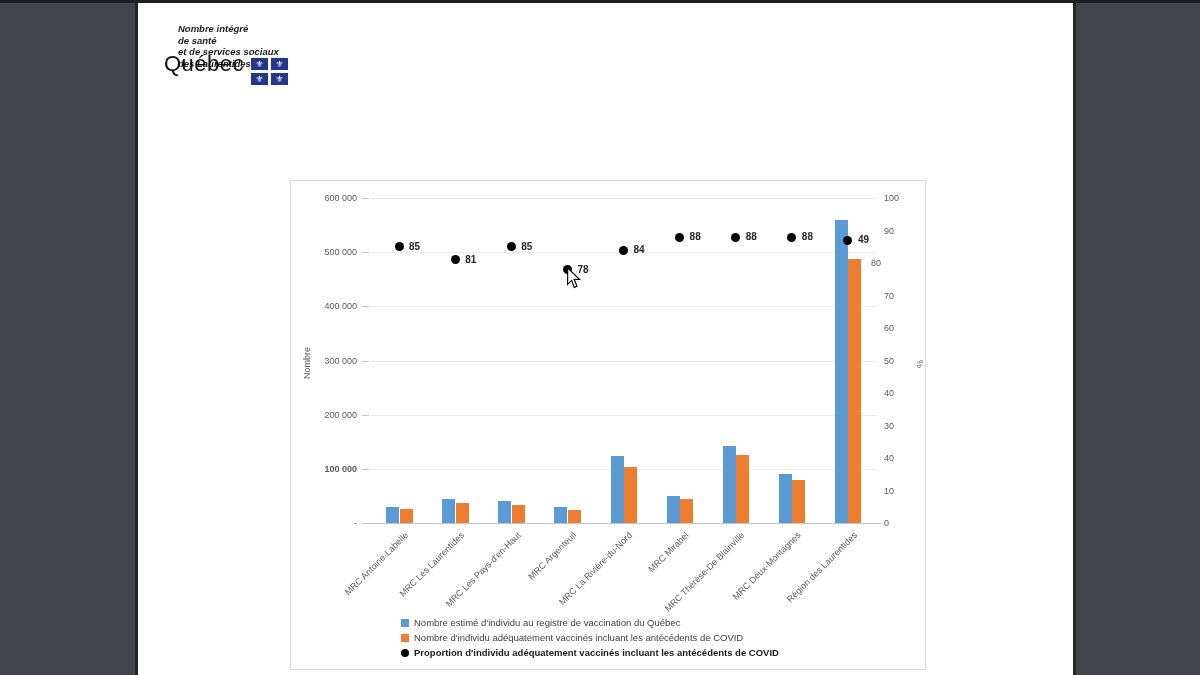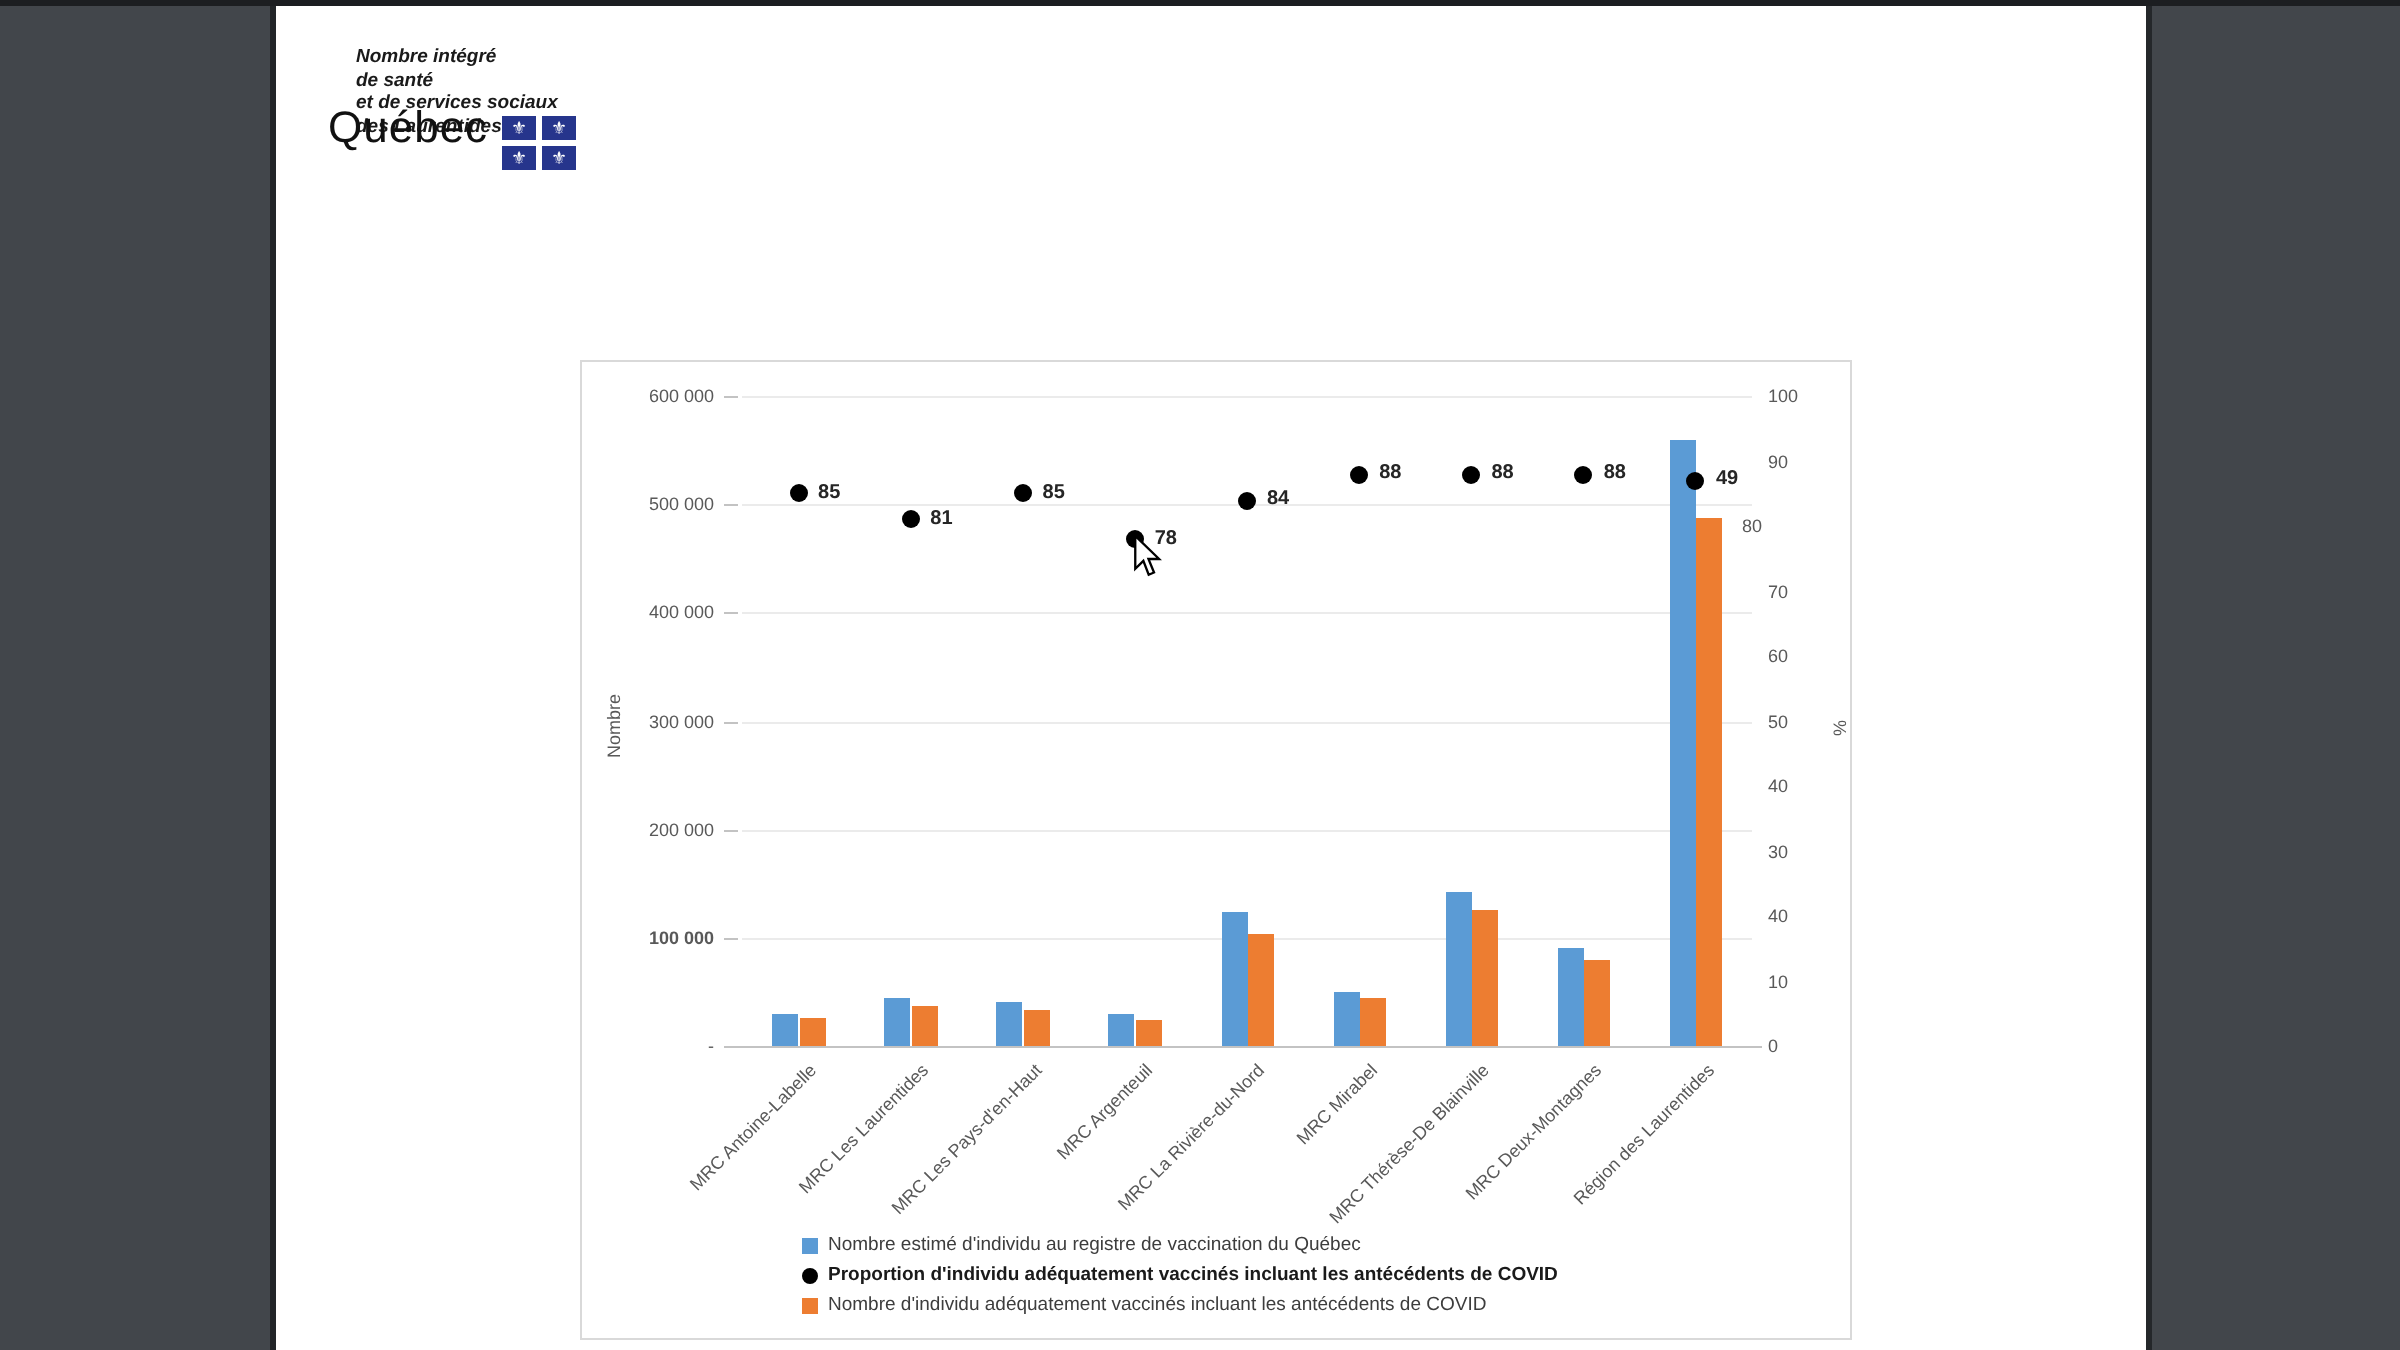--- a/index.html
+++ b/index.html
@@ -145,27 +145,27 @@
       <div class="xlab" style="right: 297.5px; top: 349px;">MRC La Rivière-du-Nord</div>
       <div class="xlab" style="right: 241.389px; top: 349px;">MRC Mirabel</div>
       <div class="xlab" style="right: 185.278px; top: 349px;">MRC Thérèse-De Blainville</div>
       <div class="xlab" style="right: 129.167px; top: 349px;">MRC Deux-Montagnes</div>
       <div class="xlab" style="right: 73.0556px; top: 349px;">Région des Laurentides</div>
       <div class="legend">
         <div class="legend-row">
           <span class="lmarker" style="background: rgb(91, 155, 213);"></span>
           <span>Nombre estimé d'individu au registre de vaccination du Québec</span>
         </div>
+        <div class="legend-row">
+          <span class="lmarker" style="background: rgb(237, 125, 49);"></span>
+          <span>Nombre d'individu adéquatement vaccinés incluant les antécédents de COVID</span>
+        </div>
         <div class="legend-row bold">
           <span class="lmarker round"></span>
           <span>Proportion d'individu adéquatement vaccinés incluant les antécédents de COVID</span>
-        </div>
-        <div class="legend-row">
-          <span class="lmarker" style="background: rgb(237, 125, 49);"></span>
-          <span>Nombre d'individu adéquatement vaccinés incluant les antécédents de COVID</span>
         </div>
       </div>
     </div>
 
   <svg class="cursor" viewBox="0 0 12 19">
     <polygon points="0.5,0.8 0.5,15 4,11.6 6.3,17.6 8.6,16.6 6.2,10.8 10.8,10.8" fill="#ffffff" stroke="#000000" stroke-width="1"></polygon>
   </svg>
 </div>
 
 </body></html>

